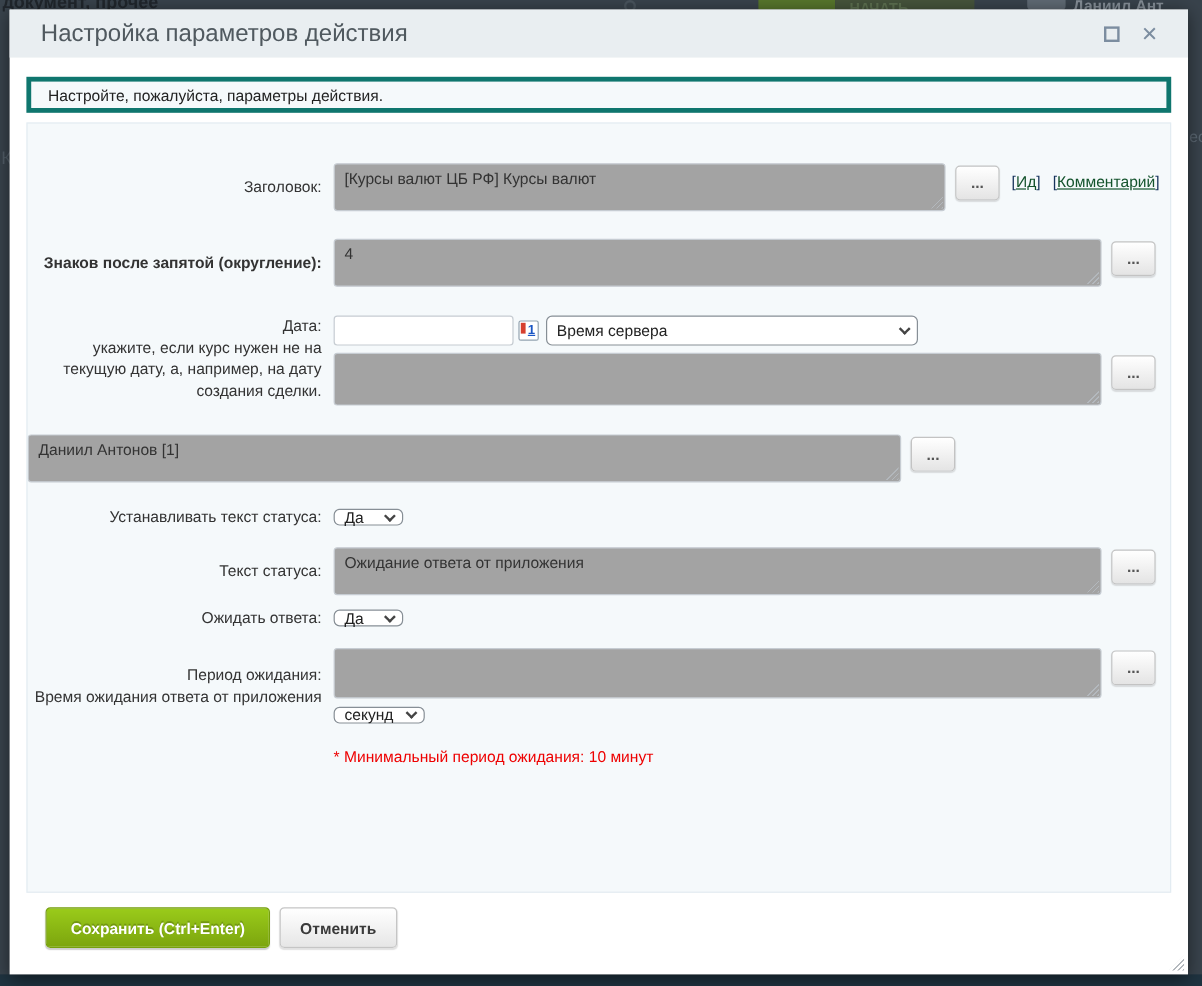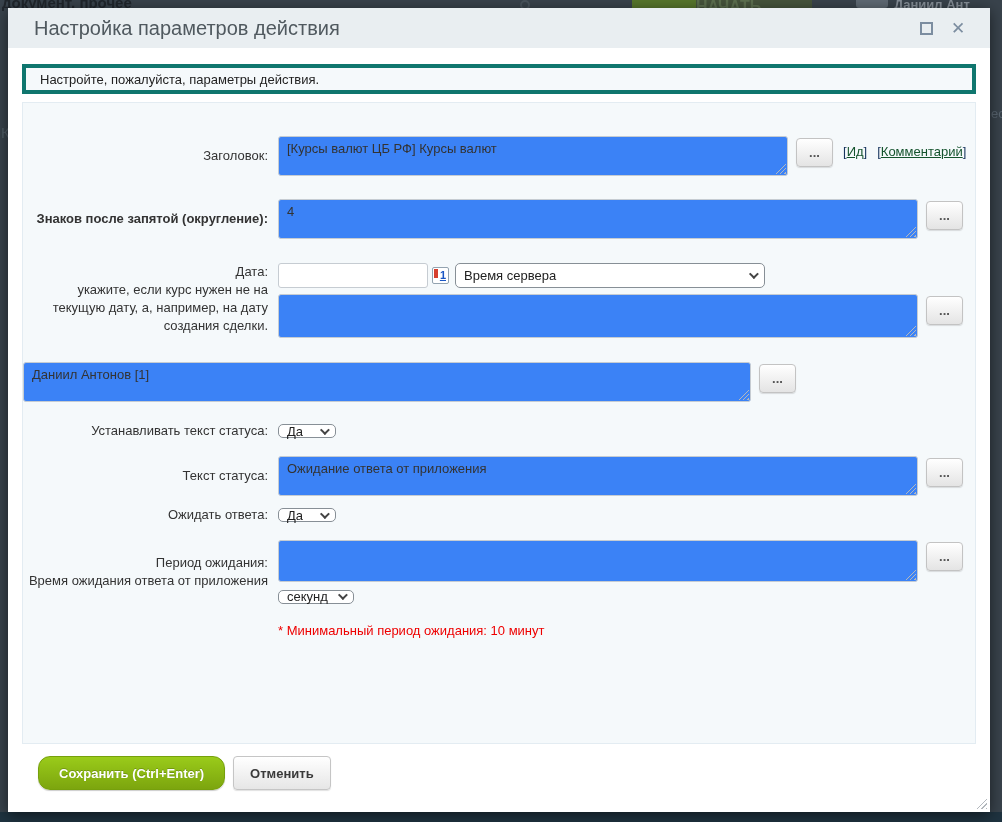--- a/index.html
+++ b/index.html
@@ -10,21 +10,21 @@
     position:relative;
   }
 
   
   .bd-text { position:absolute; white-space:nowrap; overflow:hidden; }
   .bd-topleft { left:2px; top:-6px; font-size:15px; font-weight:bold; color:#20262c; }
   .bd-search { position:absolute; left:520px; top:0px; width:10px; height:10px;
                border:2px solid #49545d; border-radius:50%; }
   .bd-green1 { position:absolute; left:632px; top:0; width:64px; height:8px; background:#57762c; }
   .bd-green2 { position:absolute; left:696px; top:0; width:116px; height:8px; background:#46543c;
-               color:#5d7050; font-size:16px; font-weight:bold; line-height:14px; padding-left:0; overflow:hidden;}
+               color:#5d7050; font-size:12px; font-weight:bold; line-height:14px; padding-left:12px; overflow:hidden;}
   .bd-avatar { position:absolute; left:856px; top:0; width:32px; height:8px; background:#5f6a74; border-radius:0 0 3px 3px; }
   .bd-user { left:894px; top:-3px; font-size:13px; font-weight:bold; color:#868f98; }
   .bd-k { left:1px; top:124px; font-size:15px; color:#525e68; }
   .bd-es { left:991px; top:106px; font-size:13px; color:#5a6671; }
   .bd-bottom { position:absolute; left:0; top:812px; width:1002px; height:10px; background:#1f3340; }
 
   
   .modal {
     position:absolute; left:8px; top:8px; width:982px; height:804px;
     background:#ffffff; box-shadow:0 3px 14px rgba(0,0,0,.55);
@@ -57,21 +57,21 @@
   .lbl {
     width:255px; padding-right:10px; text-align:right;
     font-size:13px; line-height:18px; color:#333; flex:0 0 255px;
   }
   .lbl.bold { font-weight:bold; }
   .fcol { display:flex; flex-direction:column; }
 
   .ta-line { display:flex; align-items:flex-start; }
   .ta-wrap { position:relative; }
   textarea {
-    border:1px solid #c6ccd2; border-radius:3px; background:#3b82f6;
+    border:1px solid #c6ccd2; border-radius:3px; background:#a3a3a3;
     font-family:"Liberation Sans", sans-serif; font-size:13px; color:#333;
     padding:4px 8px; resize:none; overflow:hidden; outline:none; display:block;
   }
   .grip {
     position:absolute; right:2px; bottom:2px; width:11px; height:11px;
     background:repeating-linear-gradient(135deg, transparent 0 2px, #b3b8bd 2px 3px);
     clip-path:polygon(100% 0, 100% 100%, 0 100%);
     cursor:nwse-resize;
   }
   .dots-btn {
@@ -105,21 +105,21 @@
     position:relative; margin:4px 6px 0 4px; cursor:pointer; flex:0 0 auto;
   }
   .cal-icon .flag { position:absolute; left:1px; top:1px; width:4px; height:9px; background:#d6402f; }
   .cal-icon .digit { position:absolute; right:2px; top:0px; font-size:11px; font-weight:bold;
                      color:#1a56c4; text-decoration:underline; line-height:15px; }
 
   .note { font-size:13px; color:#ee0000; padding-top:2px; }
 
   .modal-footer { display:flex; align-items:center; padding:12px 0 0 16px; }
   .btn-save {
-    height:34px; padding:4px 20px; border:1px solid #76a00c; border-radius:12px;
+    height:34px; padding:4px 20px; border:1px solid #76a00c; border-radius:4px;
     background:linear-gradient(#9acb1a,#7ca50e); color:#fff; font-size:13px; font-weight:bold;
     font-family:"Liberation Sans", sans-serif;
     text-shadow:0 -1px 0 rgba(0,0,0,.2); box-shadow:0 1px 1px rgba(0,0,0,.2); cursor:pointer;
   }
   .btn-cancel {
     height:34px; padding:0 16px; margin-left:8px; border:1px solid #c5c5c5; border-radius:4px;
     background:linear-gradient(#ffffff,#e6e6e6); color:#3a3a3a; font-size:13px; font-weight:bold;
     font-family:"Liberation Sans", sans-serif;
     box-shadow:0 1px 1px rgba(0,0,0,.12); cursor:pointer;
   }

